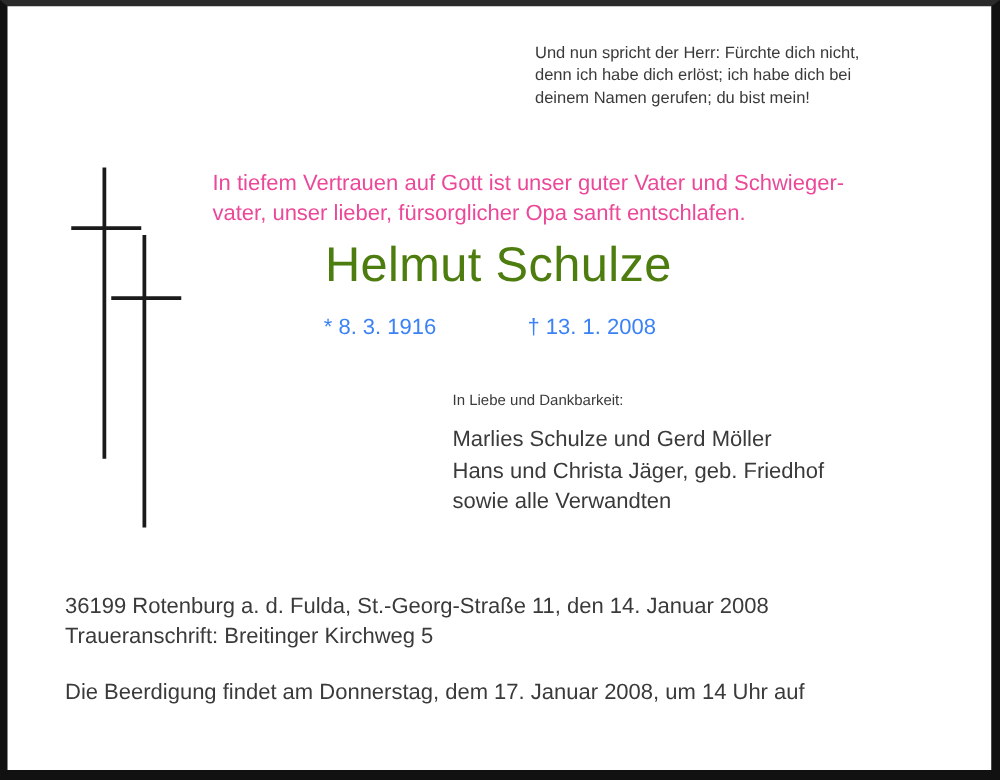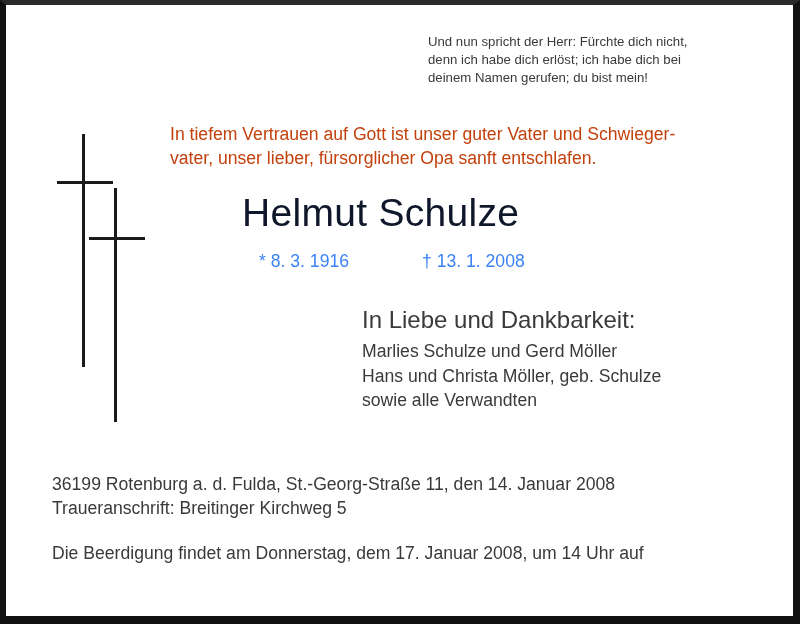--- a/index.html
+++ b/index.html
@@ -15,31 +15,31 @@
       background: #fff;
     }
     .abs { position: absolute; white-space: nowrap; }
     .verse {
       left: 428px; top: 33px; font-size: 13.2px; line-height: 18px; color: #3a3a3a;
       width: 330px;
     }
     .verse .line { display: block; }
     .verse .ref { display: block; text-align: right; padding-right: 8px; }
     .intro {
-      left: 170px; top: 122px; font-size: 17.6px; line-height: 24px; color: #c2410c;
+      left: 170px; top: 134px; font-size: 17.6px; line-height: 24px; color: #ec4899;
     }
     .intro .line { display: block; }
     .name {
-      left: 242px; top: 190px; font-size: 39px; line-height: 46px; color: #0f172a; font-weight: normal;
+      left: 260px; top: 190px; font-size: 39px; line-height: 46px; color: #4d7c0f; font-weight: normal;
       letter-spacing: 0.3px;
     }
     .dates { top: 249px; font-size: 17.6px; line-height: 24px; color: #3b82f6; }
     .birth { left: 259px; }
     .death { left: 422px; }
-    .thanks { left: 362px; top: 308px; font-size: 24px; line-height: 24px; color: #3a3a3a; }
+    .thanks { left: 362px; top: 308px; font-size: 12px; line-height: 24px; color: #3a3a3a; }
     .family { left: 362px; top: 339px; font-size: 17.6px; line-height: 24.5px; color: #3a3a3a; }
     .family .line { display: block; }
     .address { left: 52px; top: 472px; font-size: 17.6px; line-height: 24px; color: #3a3a3a; }
     .address .line { display: block; }
     .funeral { left: 52px; top: 541px; font-size: 17.6px; line-height: 24.5px; color: #3a3a3a; }
     .funeral .line { display: block; }
     .cross-line { position: absolute; background: #1a1a1a; }
   </style>
 </head>
 <body>
@@ -66,21 +66,21 @@
 
 <div class="abs name">Helmut Schulze</div>
 
 <div class="abs dates birth">* 8. 3. 1916</div>
 <div class="abs dates death">† 13. 1. 2008</div>
 
 <div class="abs thanks">In Liebe und Dankbarkeit:</div>
 
 <div class="abs family">
   <span class="line">Marlies Schulze und Gerd Möller</span>
-  <span class="line">Hans und Christa Möller, geb. Schulze</span>
+  <span class="line">Hans und Christa Jäger, geb. Friedhof</span>
   <span class="line">sowie alle Verwandten</span>
 </div>
 
 <div class="abs address">
   <span class="line">36199 Rotenburg a. d. Fulda, St.-Georg-Straße 11, den 14. Januar 2008</span>
   <span class="line">Traueranschrift: Breitinger Kirchweg 5</span>
 </div>
 
 <div class="abs funeral">
   <span class="line">Die Beerdigung findet am Donnerstag, dem 17. Januar 2008, um 14 Uhr auf</span>

